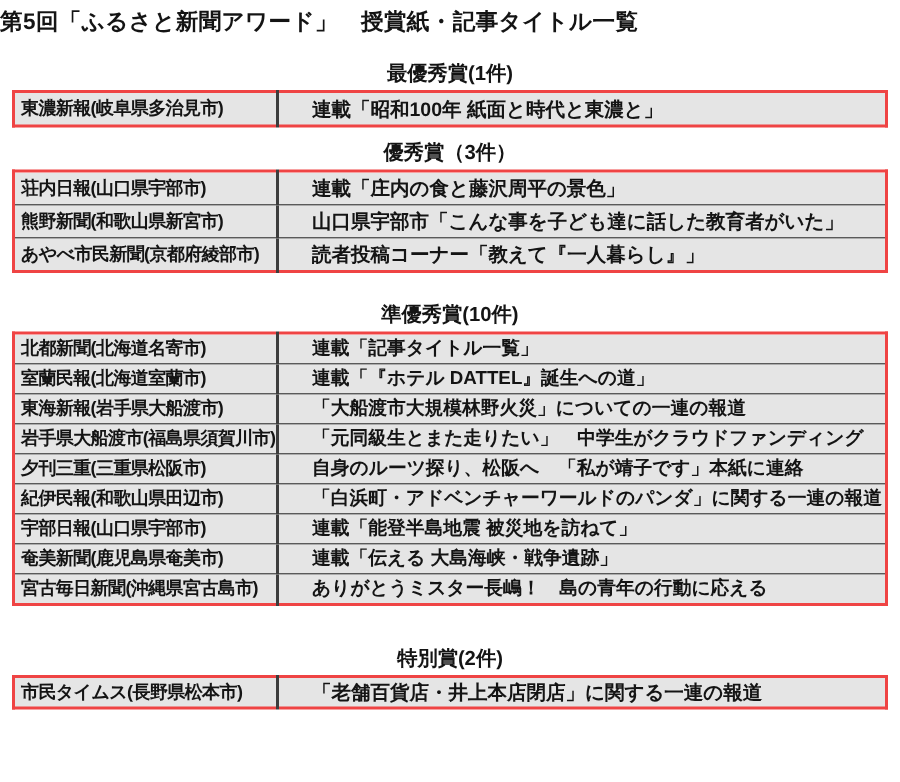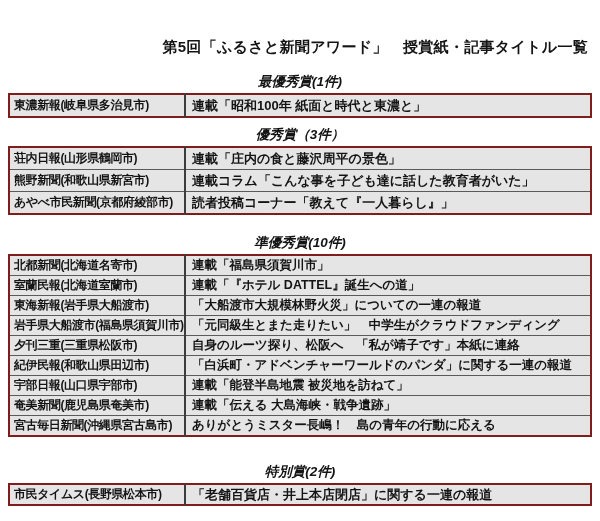--- a/index.html
+++ b/index.html
@@ -8,47 +8,46 @@
     background: #ffffff;
   }
   body {
     width: 600px;
     height: 521px;
     overflow: hidden;
     font-family: "Liberation Sans", "DejaVu Sans", sans-serif;
     color: #141414;
   }
   .page-title {
-    margin: 12px;
-    padding-top: 26px;
-    text-align: right;
+    margin: 0;
+    padding-top: 5px;
+    text-align: left;
     font-size: 15px;
     font-weight: 700;
     letter-spacing: 0.3px;
   }
   .section-heading {
     margin: 0;
     text-align: center;
     font-size: 13.5px;
     font-weight: 700;
-    font-style: italic;
   }
   table.award-table {
     border-collapse: collapse;
     table-layout: fixed;
     width: 584px;
     margin: 2px auto 0 auto;
-    border: 2px solid #7f1d1d;
+    border: 2px solid #ef4444;
   }
   td {
     border: 1px solid #5a5a5a;
     background: #e5e5e5;
     font-size: 13px;
     font-weight: 600;
-    padding: 0 6px;
+    padding: 0 22px;
     white-space: nowrap;
     overflow: hidden;
     vertical-align: middle;
   }
   td.paper-cell {
     width: 166px;
     font-size: 12px;
     letter-spacing: -0.4px;
     padding: 0 4px;
   }
@@ -84,42 +83,42 @@
         </tr>
       </tbody>
     </table>
   </section>
 
   <section class="award-section sec-2">
     <h2 class="section-heading">優秀賞（3件）</h2>
     <table class="award-table">
       <tbody>
         <tr>
-          <td class="paper-cell">荘内日報(山形県鶴岡市)</td>
+          <td class="paper-cell">荘内日報(山口県宇部市)</td>
           <td class="article-cell">連載「庄内の食と藤沢周平の景色」</td>
         </tr>
         <tr>
           <td class="paper-cell">熊野新聞(和歌山県新宮市)</td>
-          <td class="article-cell">連載コラム「こんな事を子ども達に話した教育者がいた」</td>
+          <td class="article-cell">山口県宇部市「こんな事を子ども達に話した教育者がいた」</td>
         </tr>
         <tr>
           <td class="paper-cell">あやべ市民新聞(京都府綾部市)</td>
           <td class="article-cell">読者投稿コーナー「教えて『一人暮らし』」</td>
         </tr>
       </tbody>
     </table>
   </section>
 
   <section class="award-section sec-3">
     <h2 class="section-heading">準優秀賞(10件)</h2>
     <table class="award-table">
       <tbody>
         <tr>
           <td class="paper-cell">北都新聞(北海道名寄市)</td>
-          <td class="article-cell">連載「福島県須賀川市」</td>
+          <td class="article-cell">連載「記事タイトル一覧」</td>
         </tr>
         <tr>
           <td class="paper-cell">室蘭民報(北海道室蘭市)</td>
           <td class="article-cell">連載「『ホテル DATTEL』誕生への道」</td>
         </tr>
         <tr>
           <td class="paper-cell">東海新報(岩手県大船渡市)</td>
           <td class="article-cell">「大船渡市大規模林野火災」についての一連の報道</td>
         </tr>
         <tr>

